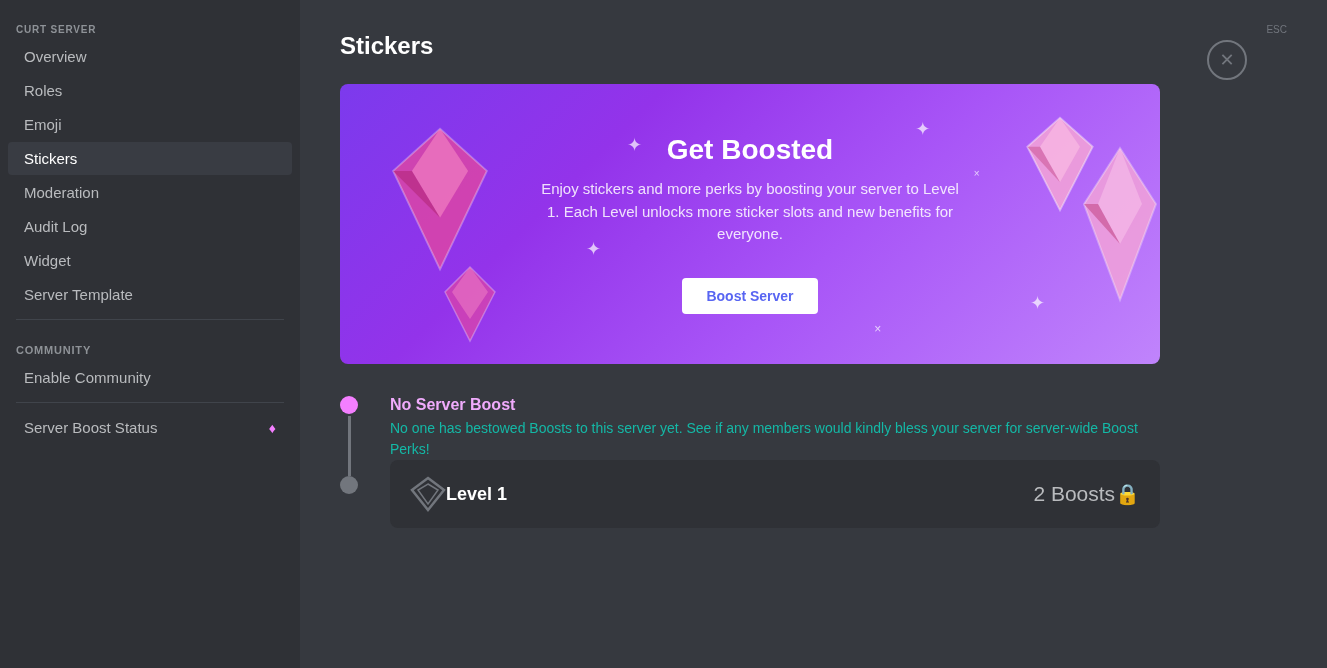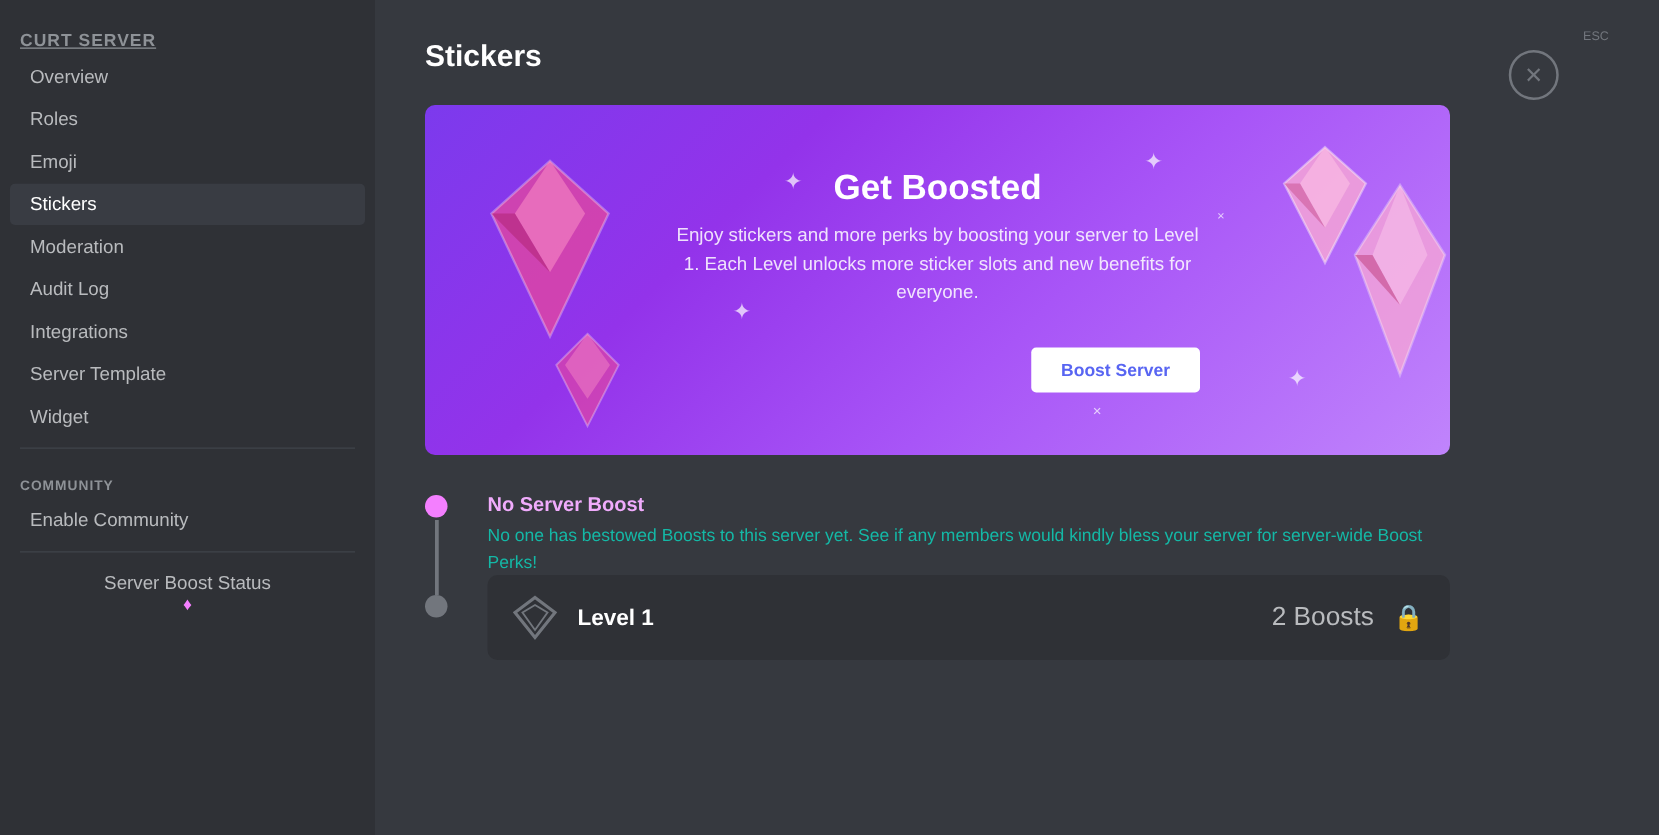--- a/index.html
+++ b/index.html
@@ -17,27 +17,26 @@
     .sidebar {
       width: 300px;
       background: #2f3136;
       height: 100%;
       overflow-y: auto;
       padding: 16px 0;
       flex-shrink: 0;
     }
 
     .sidebar-server-name {
-      font-size: 14px;
+      font-size: 10px;
       font-weight: 700;
       color: #8e9297;
       text-transform: uppercase;
       letter-spacing: 0.8px;
       padding: 8px 16px 4px 16px;
-      text-decoration: underline;
     }
 
     .sidebar-item {
       display: flex;
       align-items: center;
       padding: 8px 16px;
       cursor: pointer;
       border-radius: 4px;
       margin: 1px 8px;
       color: #b9bbbe;
@@ -62,27 +61,27 @@
 
     .sidebar-divider {
       height: 1px;
       background: #40444b;
       margin: 8px 16px;
     }
 
     .sidebar-item-with-badge {
       display: flex;
       align-items: center;
+      justify-content: space-between;
       padding: 8px 16px;
       cursor: pointer;
       border-radius: 4px;
       margin: 1px 8px;
       color: #b9bbbe;
       font-size: 15px;
-      flex-direction: column;
     }
 
     .badge-icon {
       color: #f47fff;
       font-size: 14px;
     }
 
     
     .main-content {
       flex: 1;
@@ -170,21 +169,21 @@
     .banner-desc {
       font-size: 15px;
       color: rgba(255,255,255,0.85);
       line-height: 1.5;
       margin-bottom: 32px;
     }
 
     .banner-buttons {
       display: flex;
       gap: 16px;
-      justify-content: flex-end;
+      justify-content: center;
     }
 
     .btn-boost {
       background: #ffffff;
       color: #5865f2;
       border: none;
       padding: 10px 24px;
       border-radius: 4px;
       font-size: 14px;
       font-weight: 600;
@@ -258,21 +257,20 @@
       line-height: 1.5;
       margin-bottom: 0;
     }
 
     .level-card {
       background: #2f3136;
       border-radius: 8px;
       padding: 16px 20px;
       display: flex;
       align-items: center;
-      gap: 16px;
       max-width: 780px;
     }
 
     .level-gem-icon {
       width: 36px;
       height: 36px;
       flex-shrink: 0;
     }
 
     .level-text {
@@ -356,27 +354,24 @@
   <div class="sidebar-item active">
     <span>Stickers</span>
   </div>
   <div class="sidebar-item">
     <span>Moderation</span>
   </div>
   <div class="sidebar-item">
     <span>Audit Log</span>
   </div>
   <div class="sidebar-item">
-    <span>Integrations</span>
+    <span>Widget</span>
   </div>
   <div class="sidebar-item">
     <span>Server Template</span>
-  </div>
-  <div class="sidebar-item">
-    <span>Widget</span>
   </div>
 
   <div class="sidebar-divider"></div>
 
   <div class="sidebar-section-label">COMMUNITY</div>
 
   <div class="sidebar-item">
     <span>Enable Community</span>
   </div>
 

